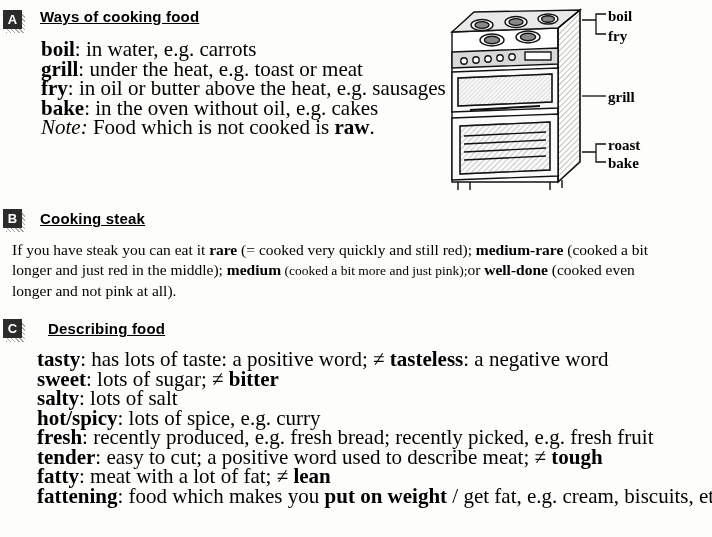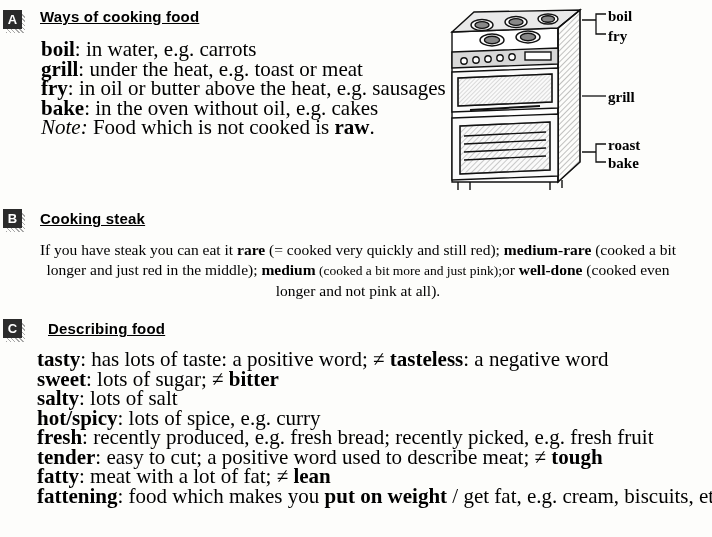--- a/index.html
+++ b/index.html
@@ -168,21 +168,21 @@
     <span class="callout" style="left:178px; top:24px;">fry</span>
     <span class="callout" style="left:178px; top:85px;">grill</span>
     <span class="callout" style="left:178px; top:133px;">roast</span>
     <span class="callout" style="left:178px; top:151px;">bake</span>
   </div>
 
   <div class="letter-shadow" style="left:6px; top:213px;"></div>
   <div class="letter-box" style="left:3px; top:209px;">B</div>
   <div class="sec-title" style="left:40px; top:210px;">Cooking steak</div>
 
-  <div class="para" style="left:28px; top:240px;text-align:center;">
+  <div class="para" style="left:12px; top:240px;">
     <span>If you have steak you can eat it </span><b>rare</b><span> (= cooked very quickly and still red); </span><b>medium-rare</b><span> (cooked a bit longer and just red in the middle); </span><b>medium</b><span class="small"> (cooked a bit more and just pink);</span><span>or </span><b>well-done</b><span> (cooked even longer and not pink at all).</span>
   </div>
 
   <div class="letter-shadow" style="left:6px; top:323px;"></div>
   <div class="letter-box" style="left:3px; top:319px;">C</div>
   <div class="sec-title" style="left:48px; top:320px;">Describing food</div>
 
   <div class="body-text" style="left:37px; top:350px;">
     <span class="l"><b>tasty</b><span>: has lots of taste: a positive word; ≠ </span><b>tasteless</b><span>: a negative word</span></span>
     <span class="l"><b>sweet</b><span>: lots of sugar; ≠ </span><b>bitter</b><span></span></span>

